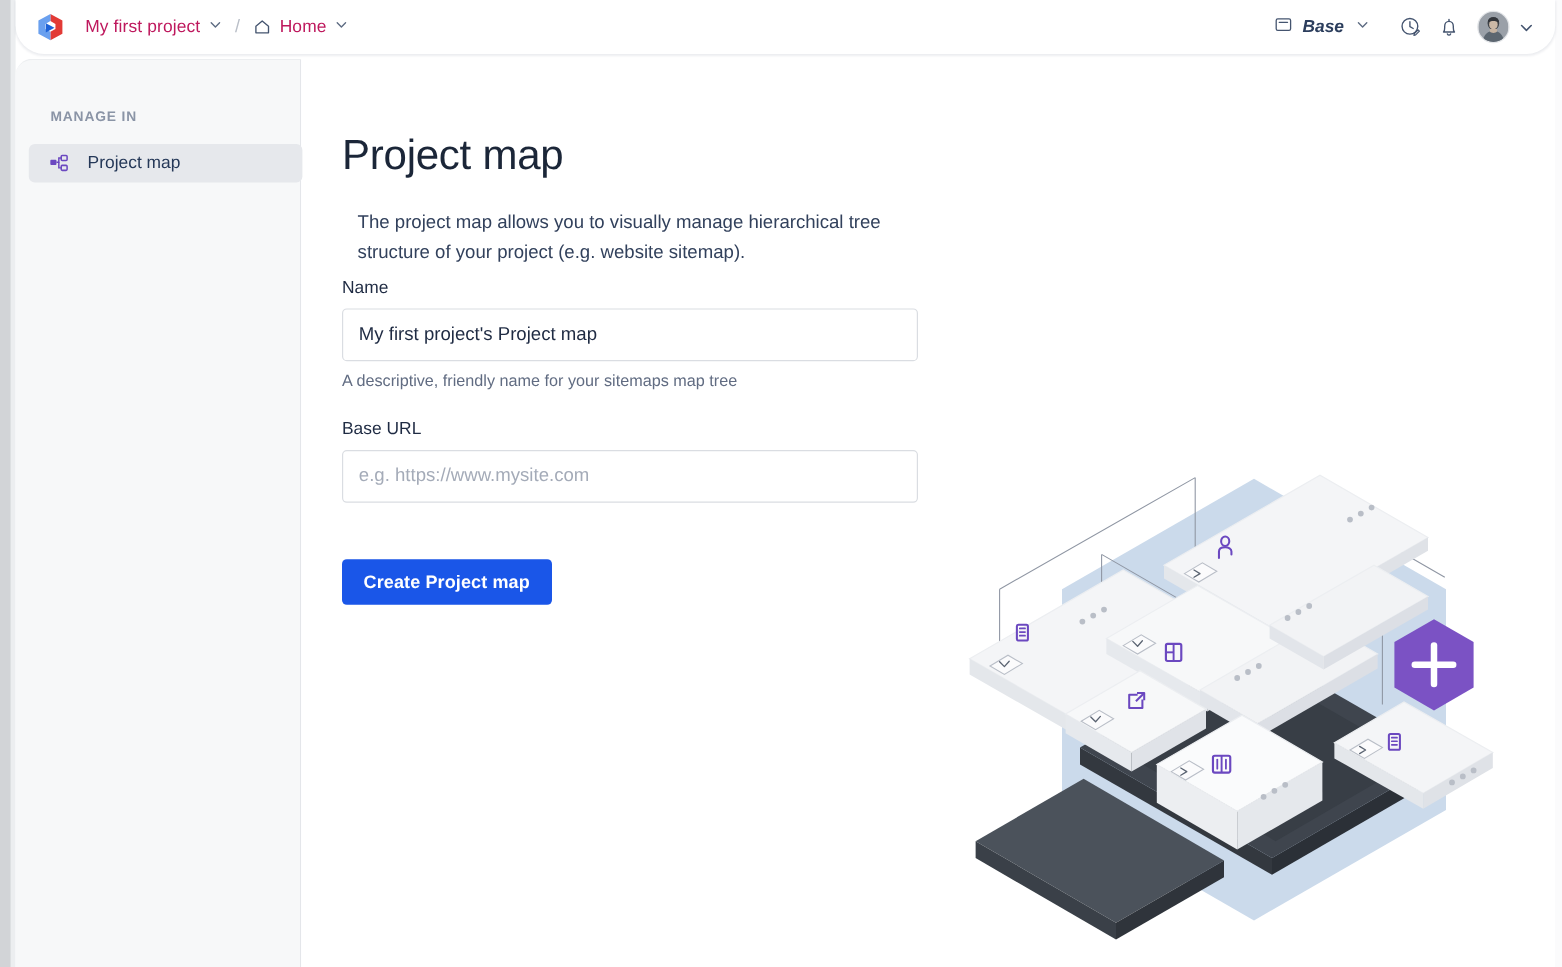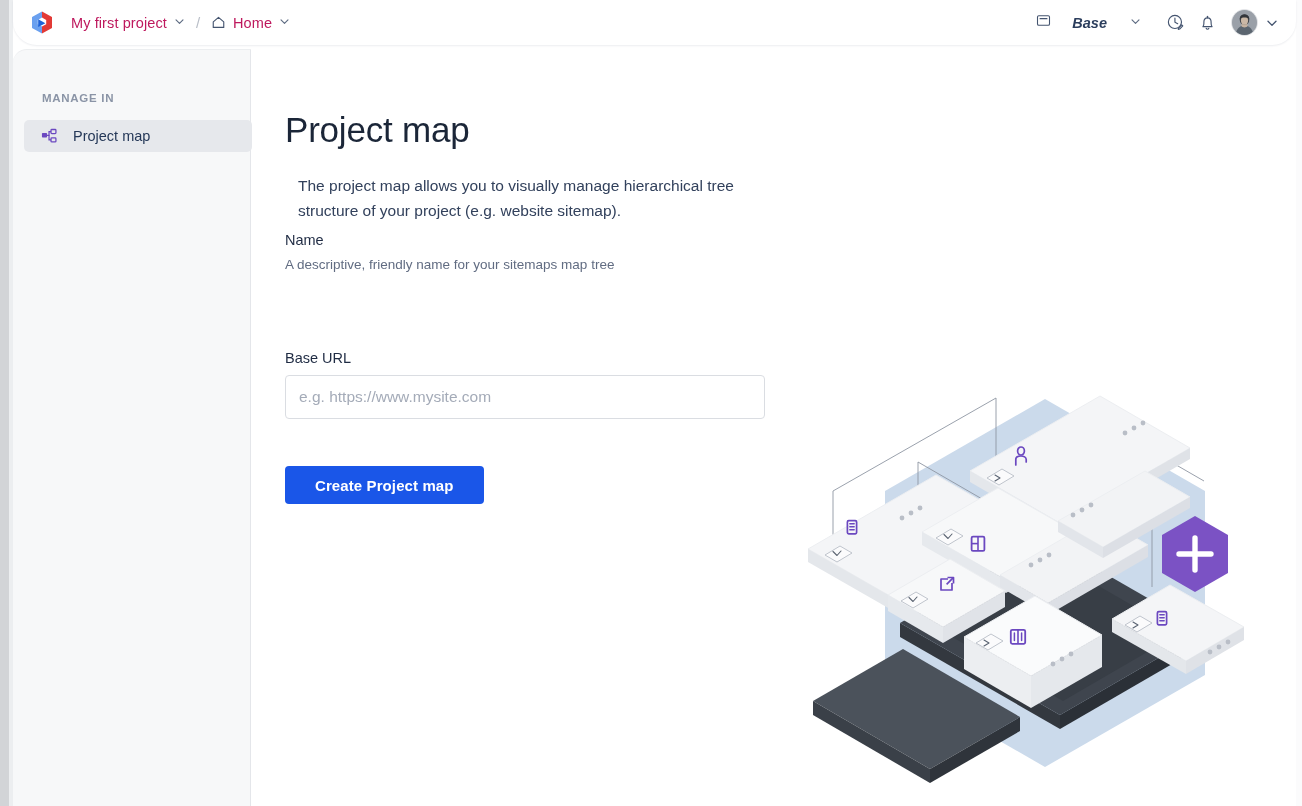--- a/index.html
+++ b/index.html
@@ -77,21 +77,21 @@
   .home-icon { margin-right: 7px; display: flex; align-items: center; }
 
   .hdr-right {
     margin-left: auto;
     display: flex; align-items: center;
     padding-right: 18px;
     gap: 0px;
   }
   .base-chip {
     display: flex; align-items: center;
-    gap: 21px;
+    gap: 8px;
     cursor: pointer;
     margin-right: 18px;
     text-align: center;
   }
   .base-label {
     font-size: 14.5px;
     font-style: italic;
     color: #2c3e5d;
     font-weight: 600;
   }
@@ -196,21 +196,21 @@
     color: #616c82;
     display: block;
   }
   .actions {
     position: absolute;
     left: 33px; top: 417px;
     display: flex; align-items: center;
   }
   .btn-primary {
     height: 38px;
-    padding: 0 30px;
+    padding: 0 18px;
     background: #1a56e8;
     color: #ffffff;
     border: none;
     border-radius: 4px;
     font-size: 15px;
     font-weight: 700;
     cursor: pointer;
     font-family: "Liberation Sans", sans-serif;
     letter-spacing: 0.1px;
   }
@@ -355,20 +355,21 @@
     </div>
   </div>
 
   <div id="main">
 
     <h1 class="page-title">Project map</h1>
     <p class="page-desc">The project map allows you to visually manage hierarchical tree structure of your project (e.g. website sitemap).</p>
 
     <div class="field" style="top:183px">
       <label class="field-label">Name</label>
+      <input class="field-input" type="text" value="My first project's Project map" style="">
       <span class="field-hint">A descriptive, friendly name for your sitemaps map tree</span>
     </div>
 
     <div class="field" style="top:301px">
       <label class="field-label">Base URL</label>
       <input class="field-input" type="text" placeholder="e.g. https://www.mysite.com" style="">
     </div>
 
     <div class="actions">
       <button class="btn-primary">Create Project map</button>

